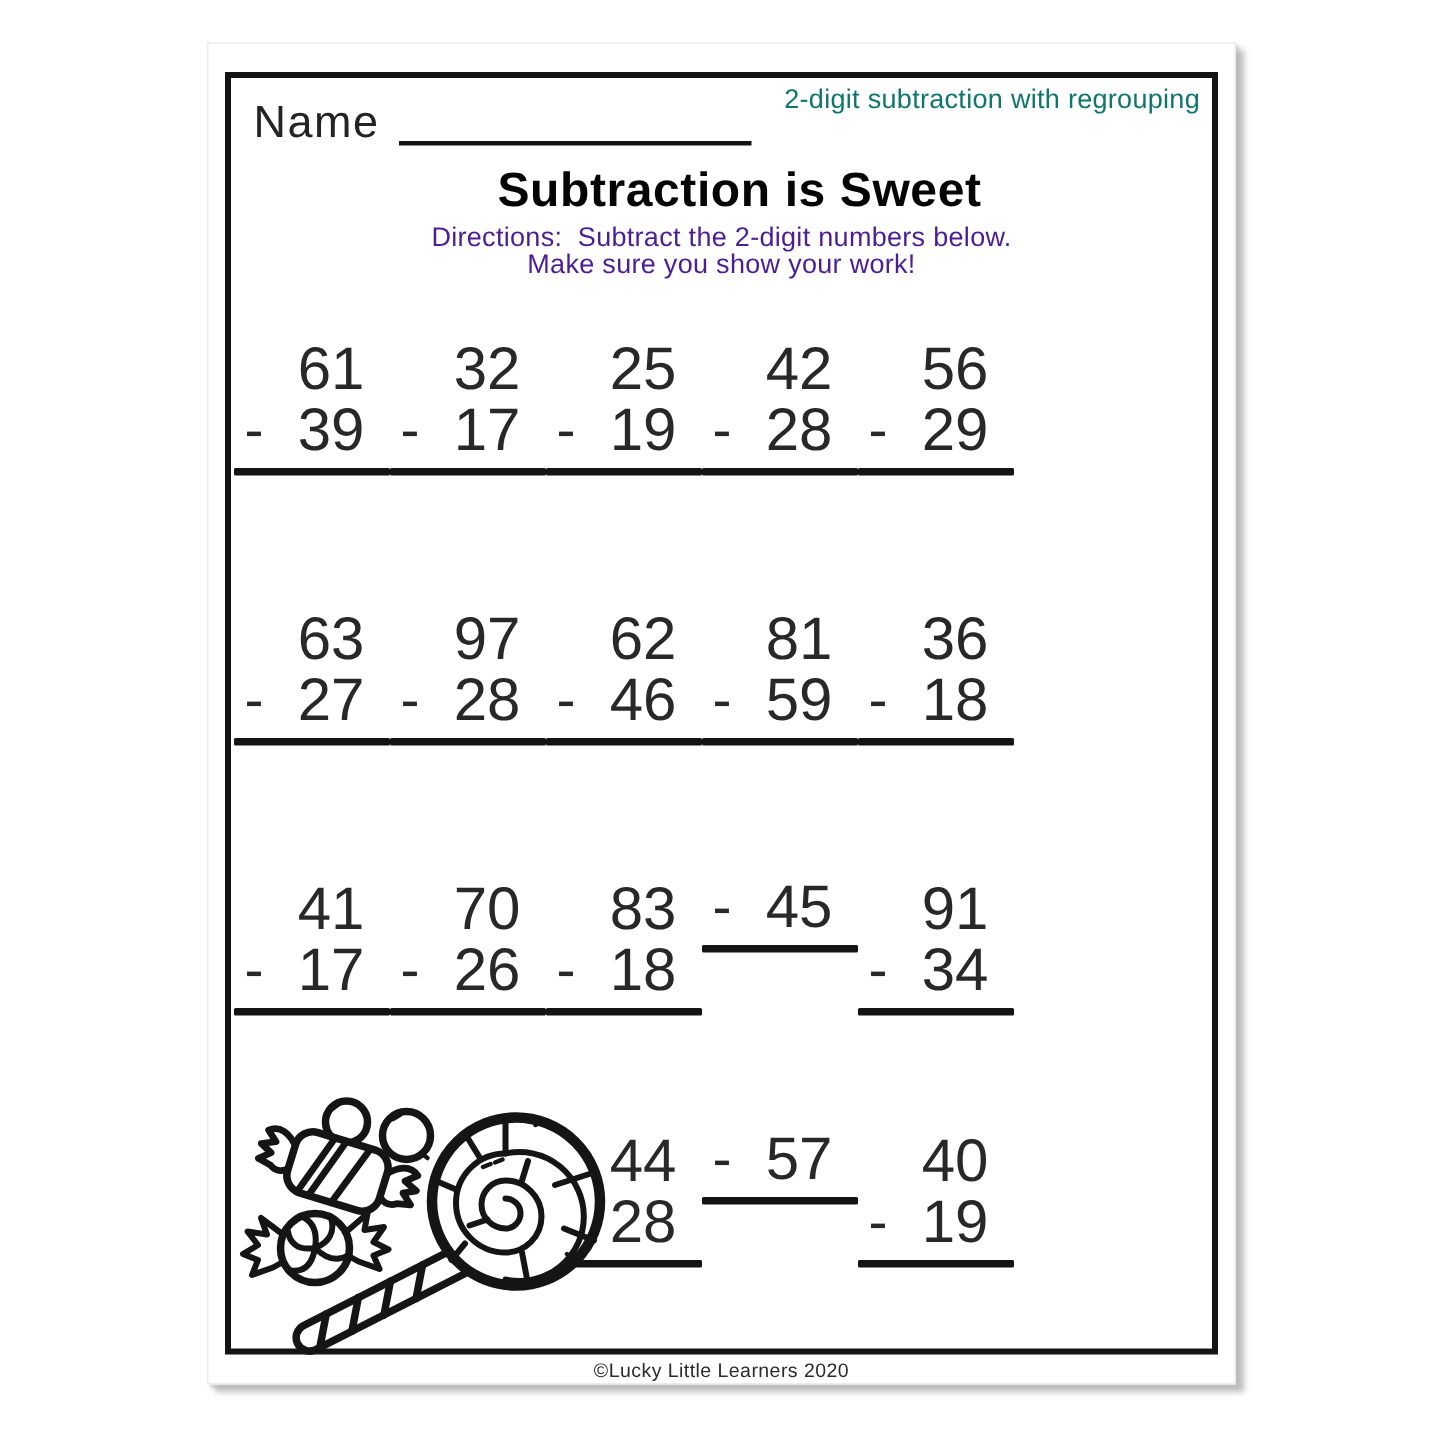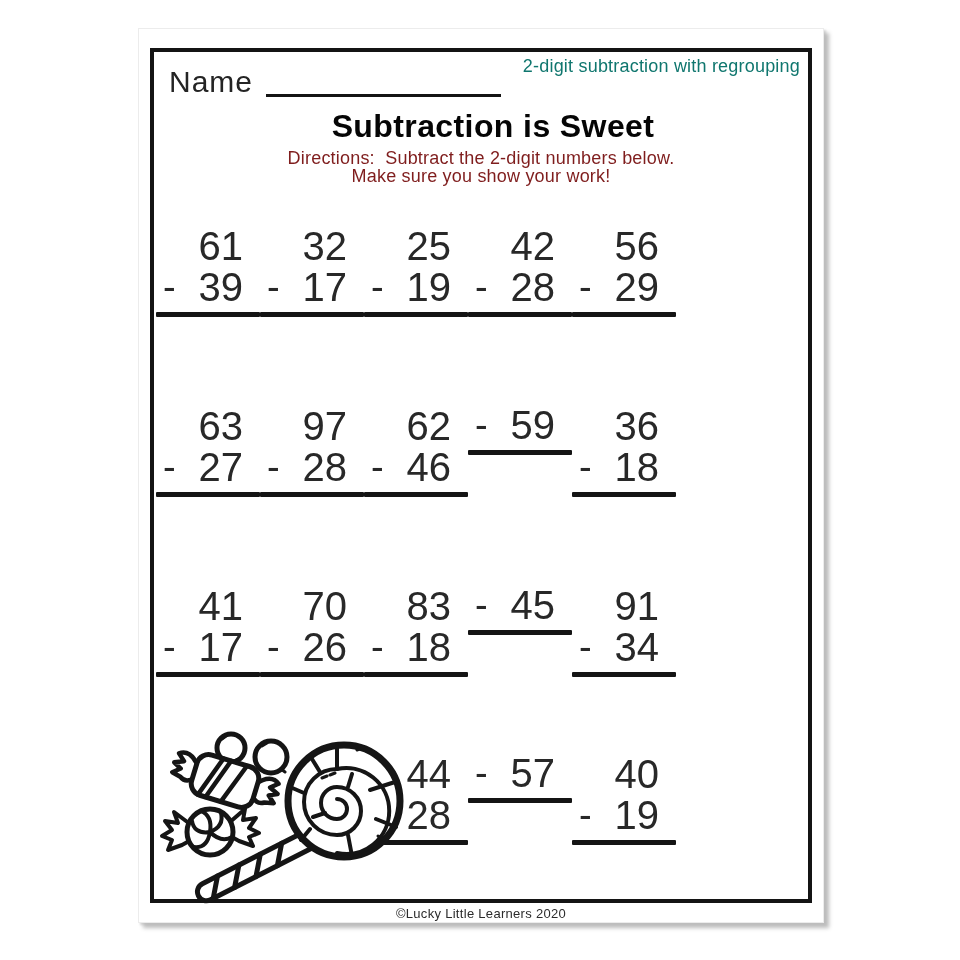--- a/index.html
+++ b/index.html
@@ -7,21 +7,21 @@
   .canvas{position:relative;width:960px;height:960px;background:#fff;overflow:hidden;}
   .sheet{position:absolute;left:138px;top:28px;width:684px;height:893px;background:#fff;
          border:1px solid #ececec;box-shadow:5px 5px 4px #bdbdbd,2px 2px 2px #d9d9d9;}
   .frame{position:absolute;left:11px;top:19px;width:654px;height:847px;border:4px solid #141414;background:#fff;}
   .topic{position:absolute;top:4px;right:8px;font-size:18px;color:#0f766e;letter-spacing:.2px;}
   .name-row{position:absolute;top:13px;left:15px;display:flex;align-items:flex-end;}
   .name-label{font-size:30px;line-height:34px;color:#242424;letter-spacing:1px;}
   .name-line{width:235px;height:27px;border-bottom:3px solid #141414;margin-left:13px;margin-bottom:2px;}
   .title{position:absolute;top:43px;left:0;width:100%;margin:12px;text-align:center;
          font-size:32px;line-height:38px;font-weight:bold;color:#050505;letter-spacing:.4px;}
-  .dir{position:absolute;left:0;width:100%;text-align:center;font-size:18px;color:#7f1d1d;
+  .dir{position:absolute;left:0;width:100%;text-align:center;font-size:18px;color:#4c1d95;
        letter-spacing:.2px;white-space:pre-wrap;}
   .dir1{top:96px;} .dir2{top:114px;}
   .grid{position:absolute;left:2px;top:173px;display:grid;
         grid-template-columns:repeat(5,104px);
         grid-template-rows:180px 180px 168px 120px;}
   .cell{position:relative;}
   .top-num{font-size:40px;line-height:42px;text-align:right;padding-right:17px;color:#282828;}
   .bot-row{display:flex;justify-content:space-between;align-items:center;height:40px;
            padding-left:7px;padding-right:17px;font-size:40px;color:#282828;}
   .minus{font-size:38px;line-height:38px;}
@@ -107,20 +107,21 @@
           </div>
           <div class="cell">
             <div class="top-num">62</div>
             <div class="bot-row">
               <span class="minus">-</span>
               <span>46</span>
             </div>
             <div class="rule"></div>
           </div>
           <div class="cell">
+            <div class="top-num">81</div>
             <div class="bot-row">
               <span class="minus">-</span>
               <span>59</span>
             </div>
             <div class="rule"></div>
           </div>
           <div class="cell">
             <div class="top-num">36</div>
             <div class="bot-row">
               <span class="minus">-</span>

